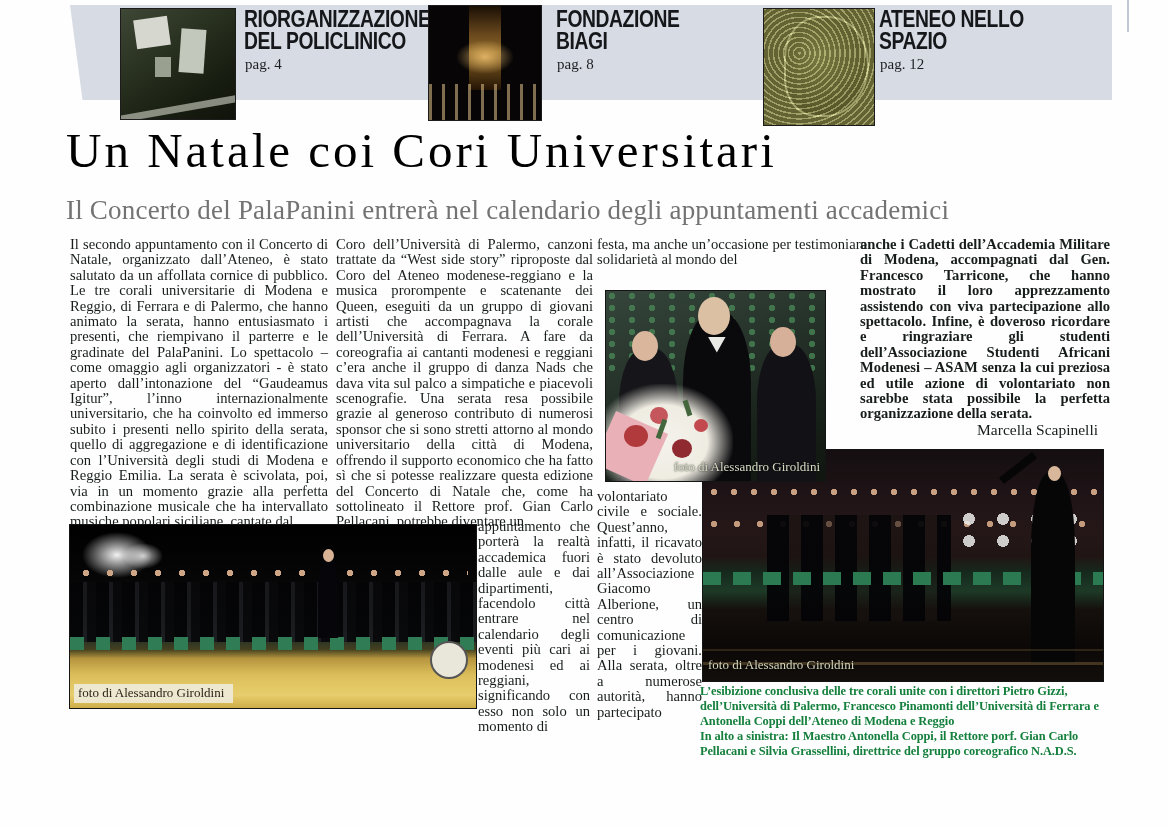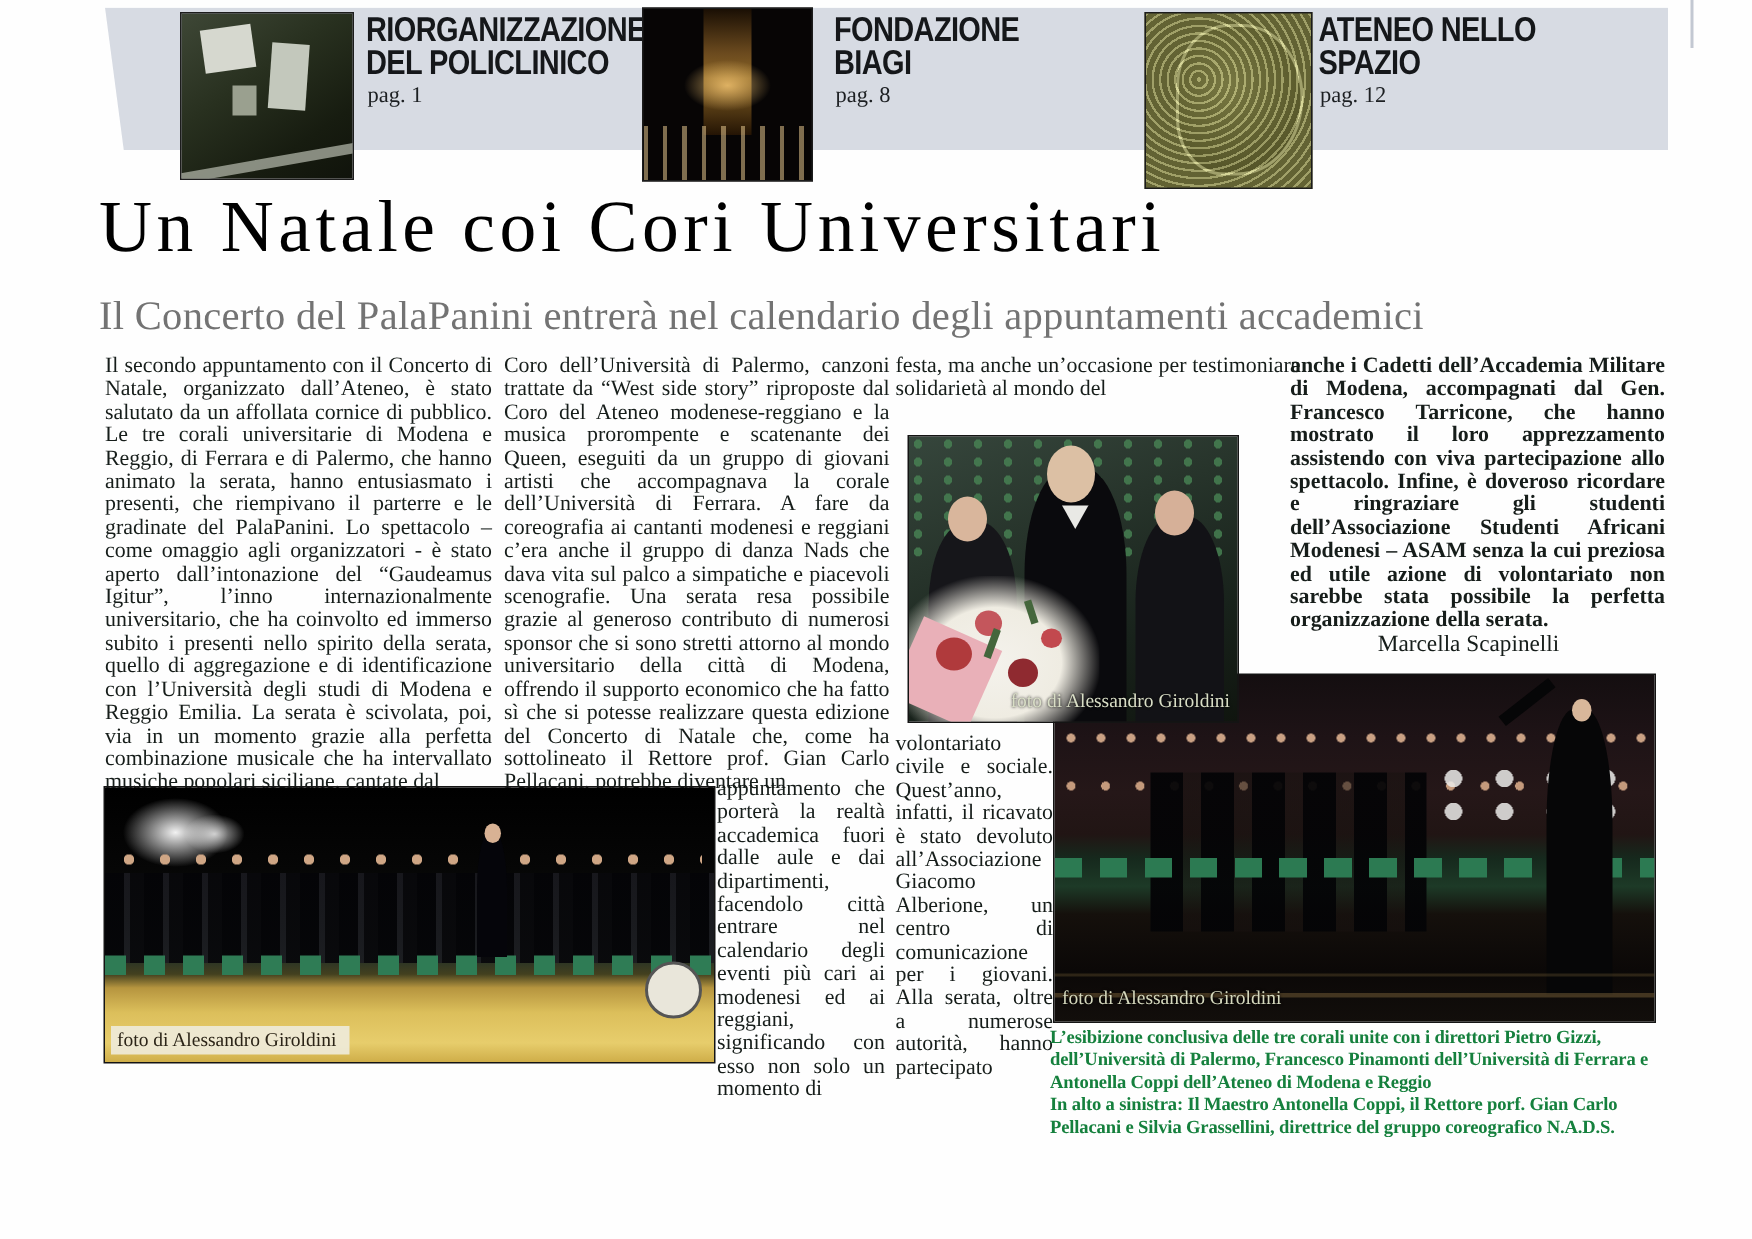--- a/index.html
+++ b/index.html
@@ -48,21 +48,21 @@
     font-size:27px;line-height:1.05;letter-spacing:.2px;color:#737373;}
 
   
   .body{font-size:14.6px;line-height:15.4px;text-align:justify;color:#161d1a;}
   .col1 {left:70px; top:237px;width:258px;height:298px;}
   .col2w{left:336px;top:237px;width:257px;height:285px;}
   .col2n{left:478px;top:519px;width:112px;height:220px;}
   .col3t{left:597px;top:237px;width:270px;height:38px;}
   .col3n{left:597px;top:489px;width:105px;height:250px;}
   .col4 {left:860px;top:237px;width:250px;height:182px;font-weight:bold;}
-  .byline{left:860px;top:421px;width:238px;text-align:center;font-size:15.5px;color:#161d1a;}
+  .byline{left:860px;top:421px;width:238px;text-align:right;font-size:15.5px;color:#161d1a;}
 
   
   .photo{border:1px solid #141414;overflow:hidden;}
   .photo-left{left:69px;top:524px;width:406px;height:183px;z-index:2;
     background:linear-gradient(180deg,#000 0%,#060606 30%,#11170f 46%,#1b251c 56%,#253126 62%,#43401f 68%,#b6953f 73%,#dcbf5b 82%,#e7cd6c 93%,#cfae49 100%);}
   .spot{border-radius:50%;background:radial-gradient(closest-side,rgba(255,255,255,.95),rgba(255,255,255,0));}
   .spot1{left:3%;top:4%;width:70px;height:46px;}
   .spot2{left:13%;top:10%;width:40px;height:26px;opacity:.8;}
   .faces{background-repeat:repeat-x;}
   .pl-faces{left:2%;top:23%;width:96%;height:14px;
@@ -139,21 +139,21 @@
 
   <div class="abs band"></div>
 
   <div class="abs bphoto ph-policlinico">
     <div class="abs bldg bldg1"></div>
     <div class="abs bldg bldg2"></div>
     <div class="abs bldg bldg3"></div>
     <div class="abs road"></div>
   </div>
   <div class="abs btitle t1">RIORGANIZZAZIONE DEL POLICLINICO</div>
-  <div class="abs bpage pg1">pag. 1</div>
+  <div class="abs bpage pg1">pag. 4</div>
 
   <div class="abs bphoto ph-biagi">
     <div class="abs tower"></div>
     <div class="abs tglow"></div>
     <div class="abs colonnade"></div>
   </div>
   <div class="abs btitle t2">FONDAZIONE BIAGI</div>
   <div class="abs bpage pg2">pag. 8</div>
 
   <div class="abs bphoto ph-spazio">

